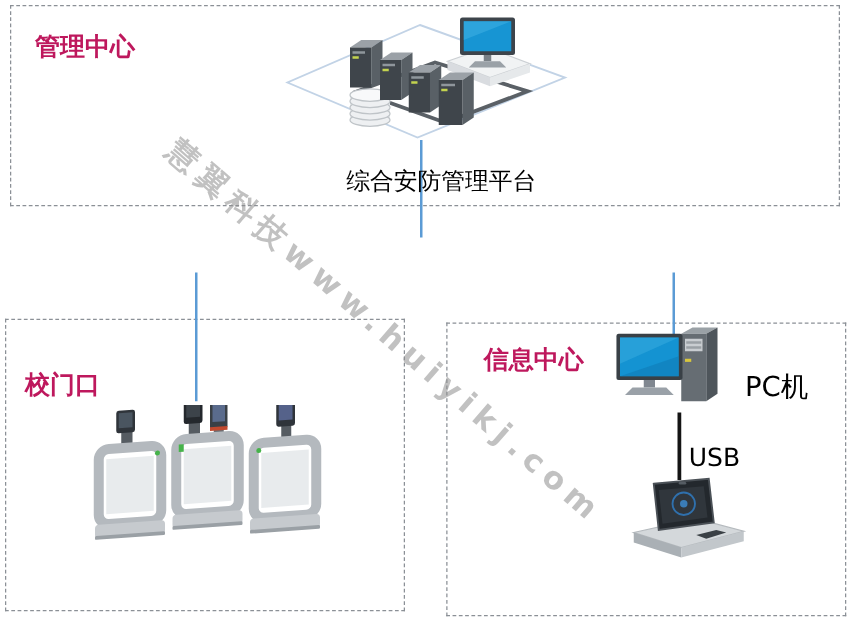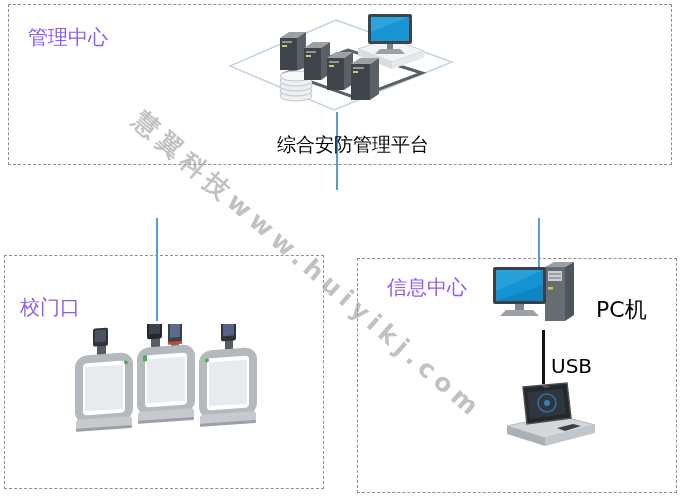--- a/index.html
+++ b/index.html
@@ -4,21 +4,21 @@
 <style>
   html,body{margin:0;padding:0;background:#ffffff;}
   #stage{
     position:relative;width:680px;height:496px;background:#ffffff;overflow:hidden;
     font-family:"DejaVu Sans","Liberation Sans",sans-serif;color:#1a1a1a;
   }
   .zone{
     position:absolute;border:1.5px dashed #8b9096;background:transparent;z-index:2;
   }
   .zone-title{
-    position:absolute;font-weight:normal;font-size:20px;color:#8b5cf6;z-index:10;line-height:22px;
+    position:absolute;font-weight:bold;font-size:20px;color:#be185d;z-index:10;line-height:22px;
   }
   .lbl{
     position:absolute;font-size:19px;color:#000000;z-index:10;white-space:nowrap;
   }
   .lbl.center{text-align:center;}
   #lan-bus{
     position:absolute;left:0;top:188px;width:680px;height:30px;z-index:3;
     background:repeating-linear-gradient(180deg,#c6d9ec 0px,#c6d9ec 1.5px,#92b5da 1.5px,#92b5da 3px);
     box-shadow:inset 0 2px 3px rgba(255,255,255,.75), inset 0 -2px 3px rgba(255,255,255,.6);
     display:flex;align-items:center;justify-content:center;

